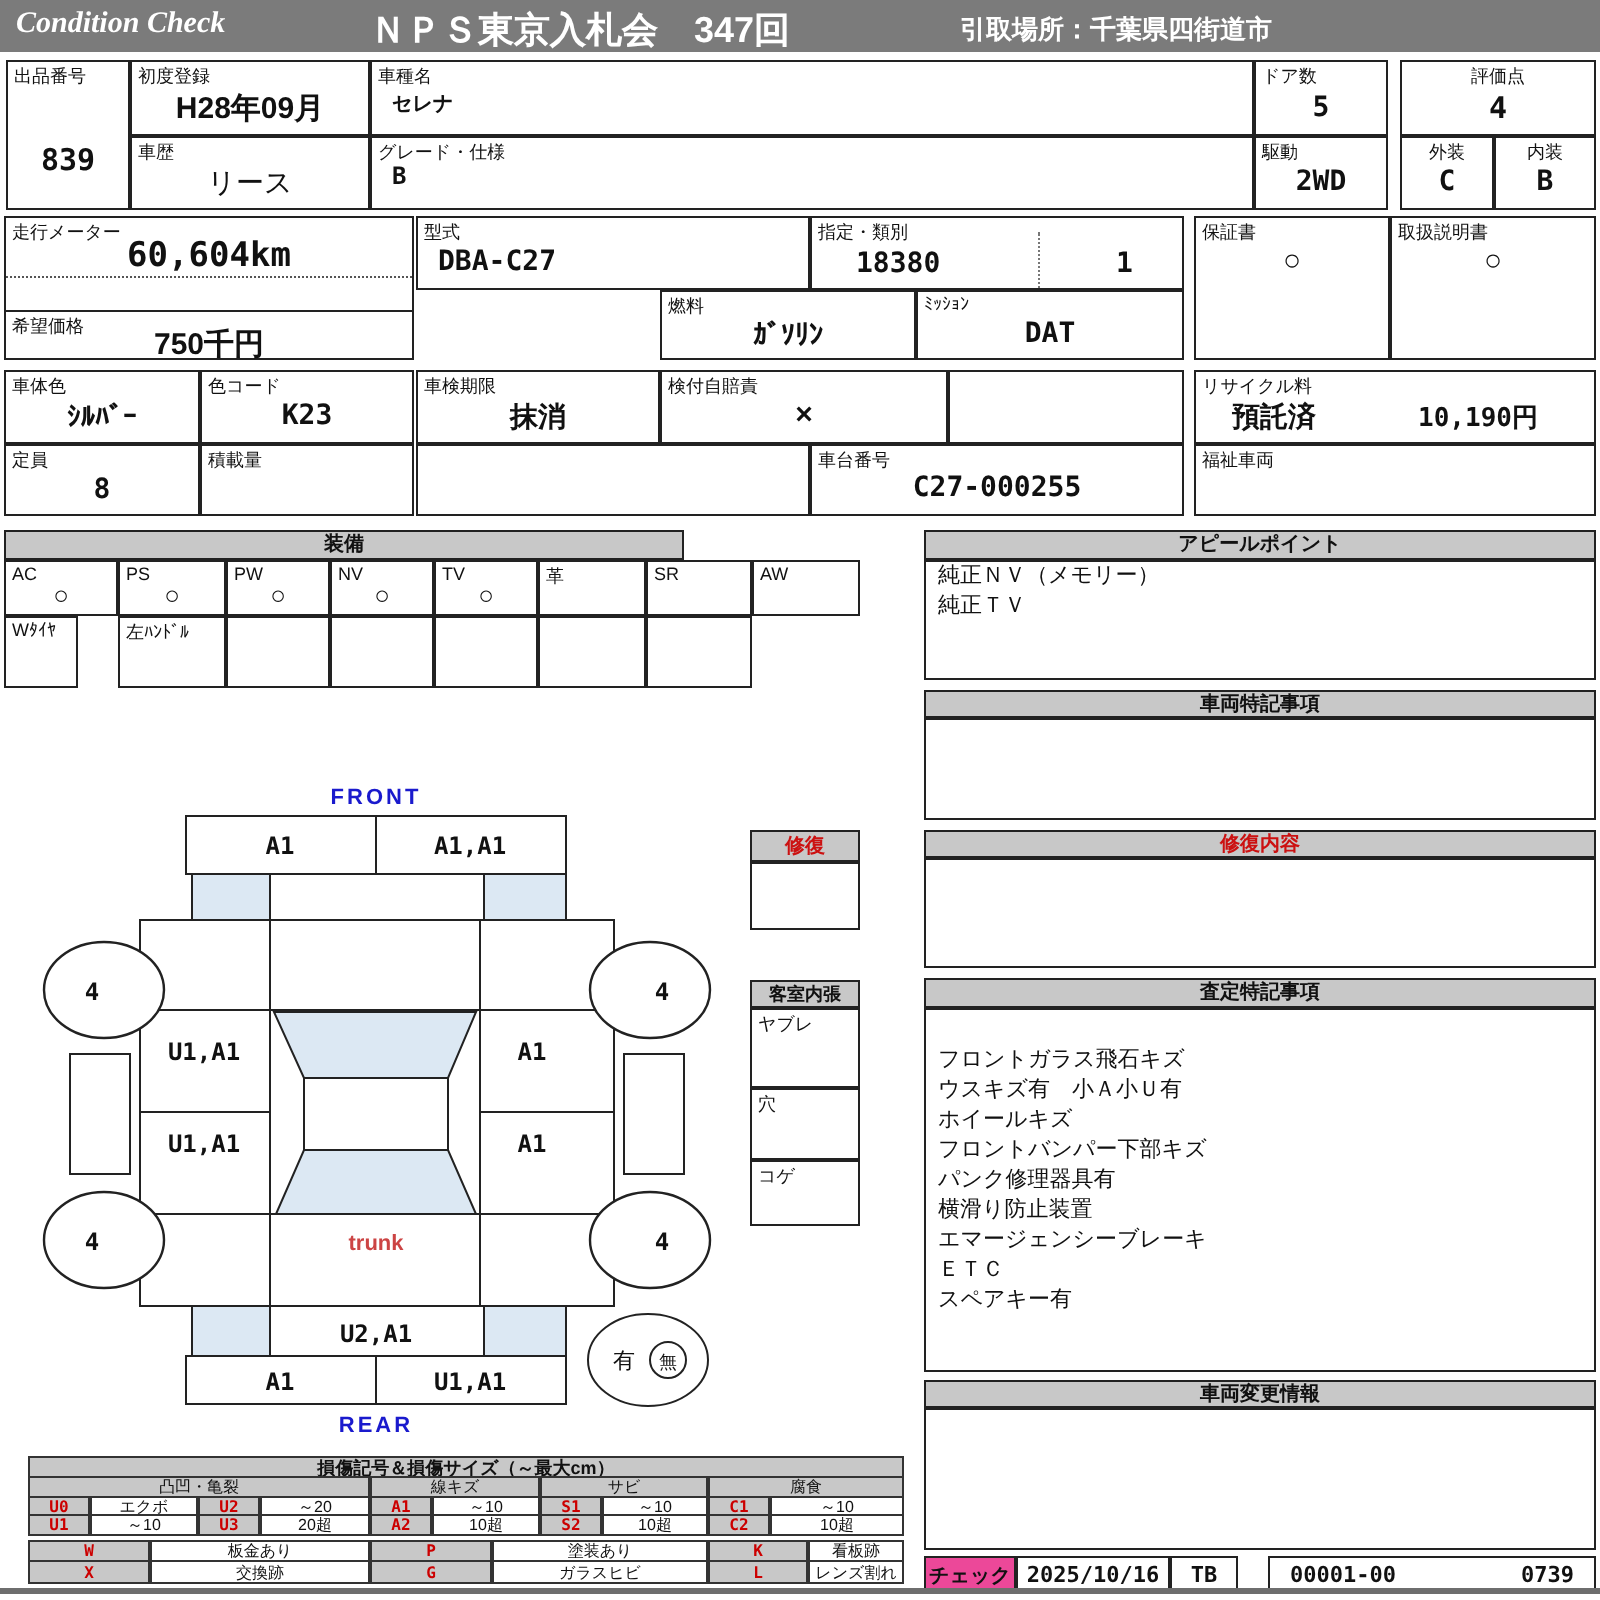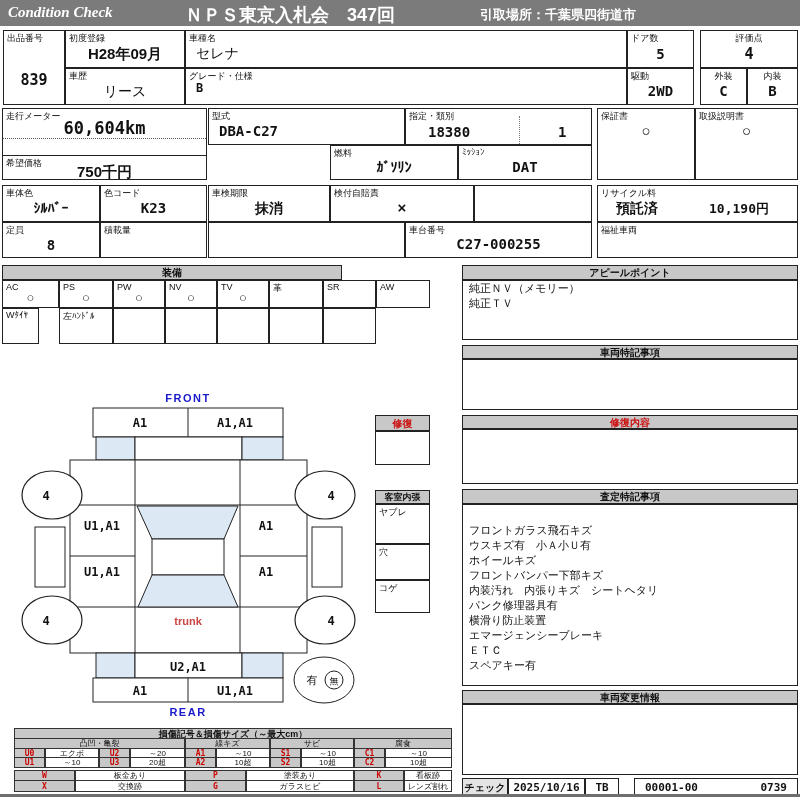--- a/index.html
+++ b/index.html
@@ -40,21 +40,21 @@
   <div class="c" style="left:3px;top:30px;width:62px;height:75px;">
     <span class="lbl">出品番号</span>
     <div class="val mono" style="top:40px;font-size:15px;">839</div>
   </div>
   <div class="c" style="left:65px;top:30px;width:120px;height:38px;">
     <span class="lbl">初度登録</span>
     <div class="val" style="top:14px;font-size:15px;font-weight:bold;">H28年09月</div>
   </div>
   <div class="c" style="left:185px;top:30px;width:442px;height:38px;">
     <span class="lbl">車種名</span>
-    <div class="val left" style="top:14px;font-size:14px;font-weight:normal;">セレナ</div>
+    <div class="val left" style="top:14px;font-size:10px;font-weight:bold;">セレナ</div>
   </div>
   <div class="c" style="left:627px;top:30px;width:67px;height:38px;">
     <span class="lbl">ドア数</span>
     <div class="val mono" style="top:15px;">5</div>
   </div>
   <div class="c" style="left:65px;top:68px;width:120px;height:37px;">
     <span class="lbl">車歴</span>
     <div class="val" style="top:14px;font-size:14px;">リース</div>
   </div>
   <div class="c" style="left:185px;top:68px;width:442px;height:37px;">
@@ -205,31 +205,30 @@
   <div class="hdr" style="left:462px;top:345px;width:336px;height:14px;">車両特記事項</div>
   <div class="bodybox" style="left:462px;top:359px;width:336px;height:51px;"></div>
   <div class="hdr red" style="left:462px;top:415px;width:336px;height:14px;">修復内容</div>
   <div class="bodybox" style="left:462px;top:429px;width:336px;height:55px;"></div>
   <div class="hdr" style="left:462px;top:489px;width:336px;height:15px;">査定特記事項</div>
   <div class="bodybox" style="left:462px;top:504px;width:336px;height:182px;padding-top:18px;">
     <div class="line">フロントガラス飛石キズ</div>
     <div class="line">ウスキズ有　小Ａ小Ｕ有</div>
     <div class="line">ホイールキズ</div>
     <div class="line">フロントバンパー下部キズ</div>
-    <div class="line">内装汚れ　内張りキズ　シートヘタリ</div>
     <div class="line">パンク修理器具有</div>
     <div class="line">横滑り防止装置</div>
     <div class="line">エマージェンシーブレーキ</div>
     <div class="line">ＥＴＣ</div>
     <div class="line">スペアキー有</div>
   </div>
   <div class="hdr" style="left:462px;top:690px;width:336px;height:14px;">車両変更情報</div>
   <div class="bodybox" style="left:462px;top:704px;width:336px;height:71px;"></div>
 
-  <div class="c" style="left:462px;top:778px;width:46px;height:17px;background:#e5e5e5;">
+  <div class="c" style="left:462px;top:778px;width:46px;height:17px;background:#ec4899;">
     <div class="val" style="top:2px;font-size:10px;font-weight:bold;">チェック</div>
   </div>
   <div class="c" style="left:508px;top:778px;width:77px;height:17px;">
     <div class="val mono" style="top:2px;font-size:11px;">2025/10/16</div>
   </div>
   <div class="c" style="left:585px;top:778px;width:34px;height:17px;">
     <div class="val mono" style="top:2px;font-size:11px;">TB</div>
   </div>
   <div class="c" style="left:634px;top:778px;width:164px;height:17px;">
     <div class="abs mono" style="left:10px;top:2px;font-size:11px;">00001-00</div>

